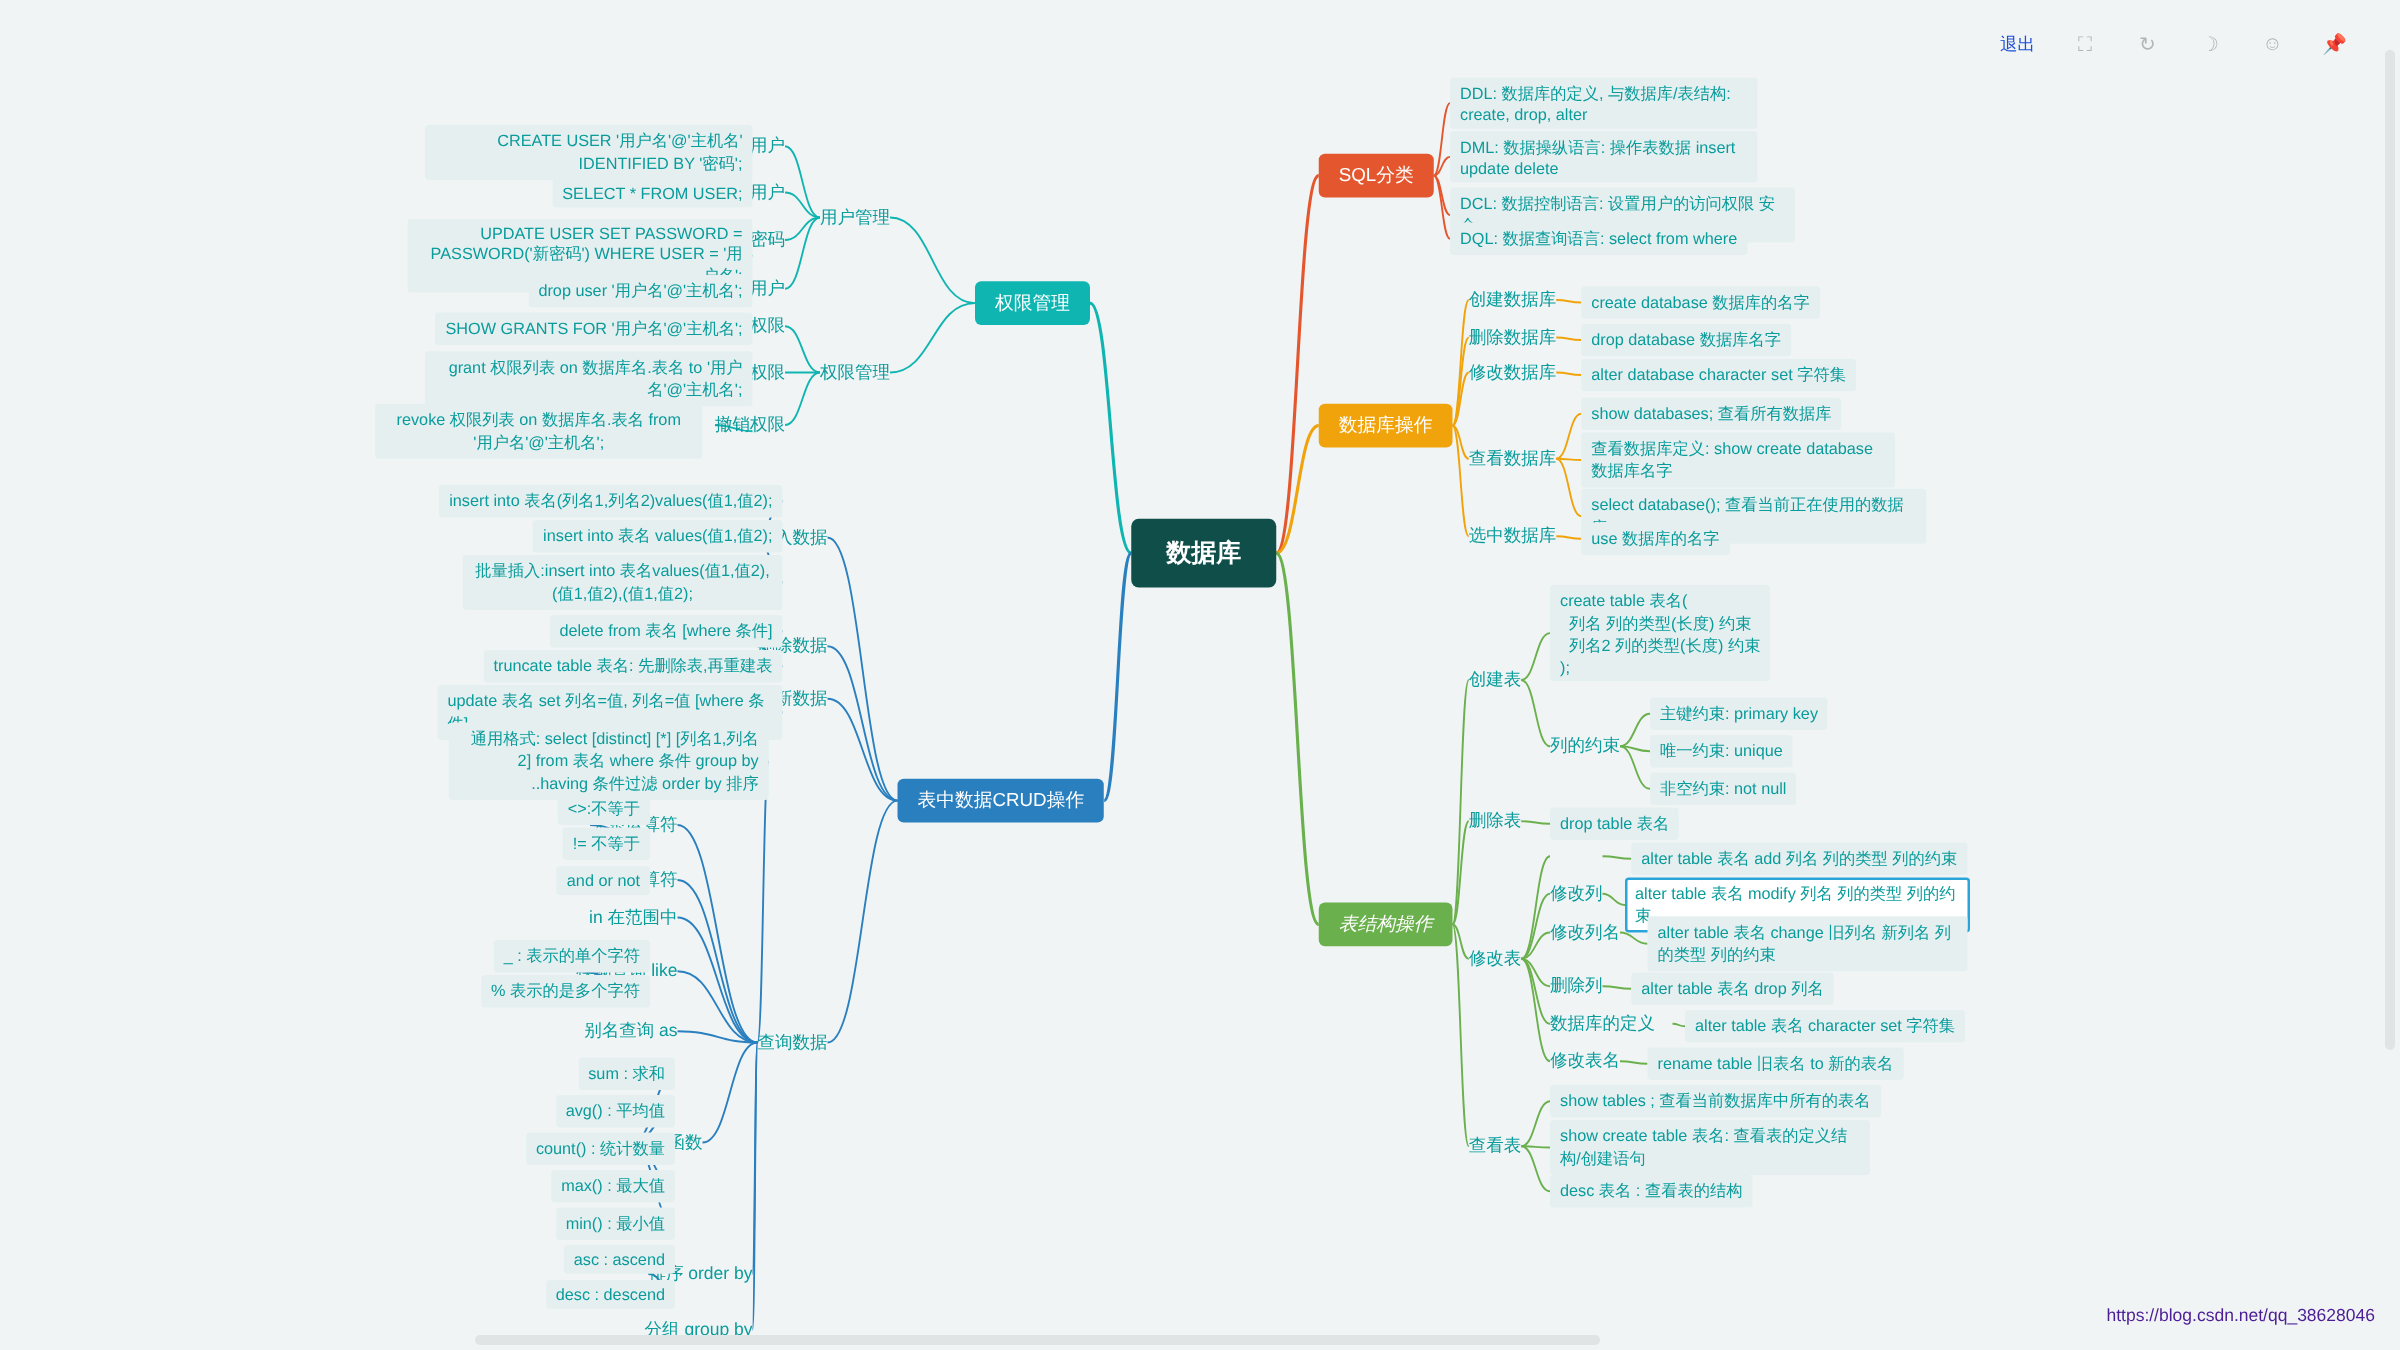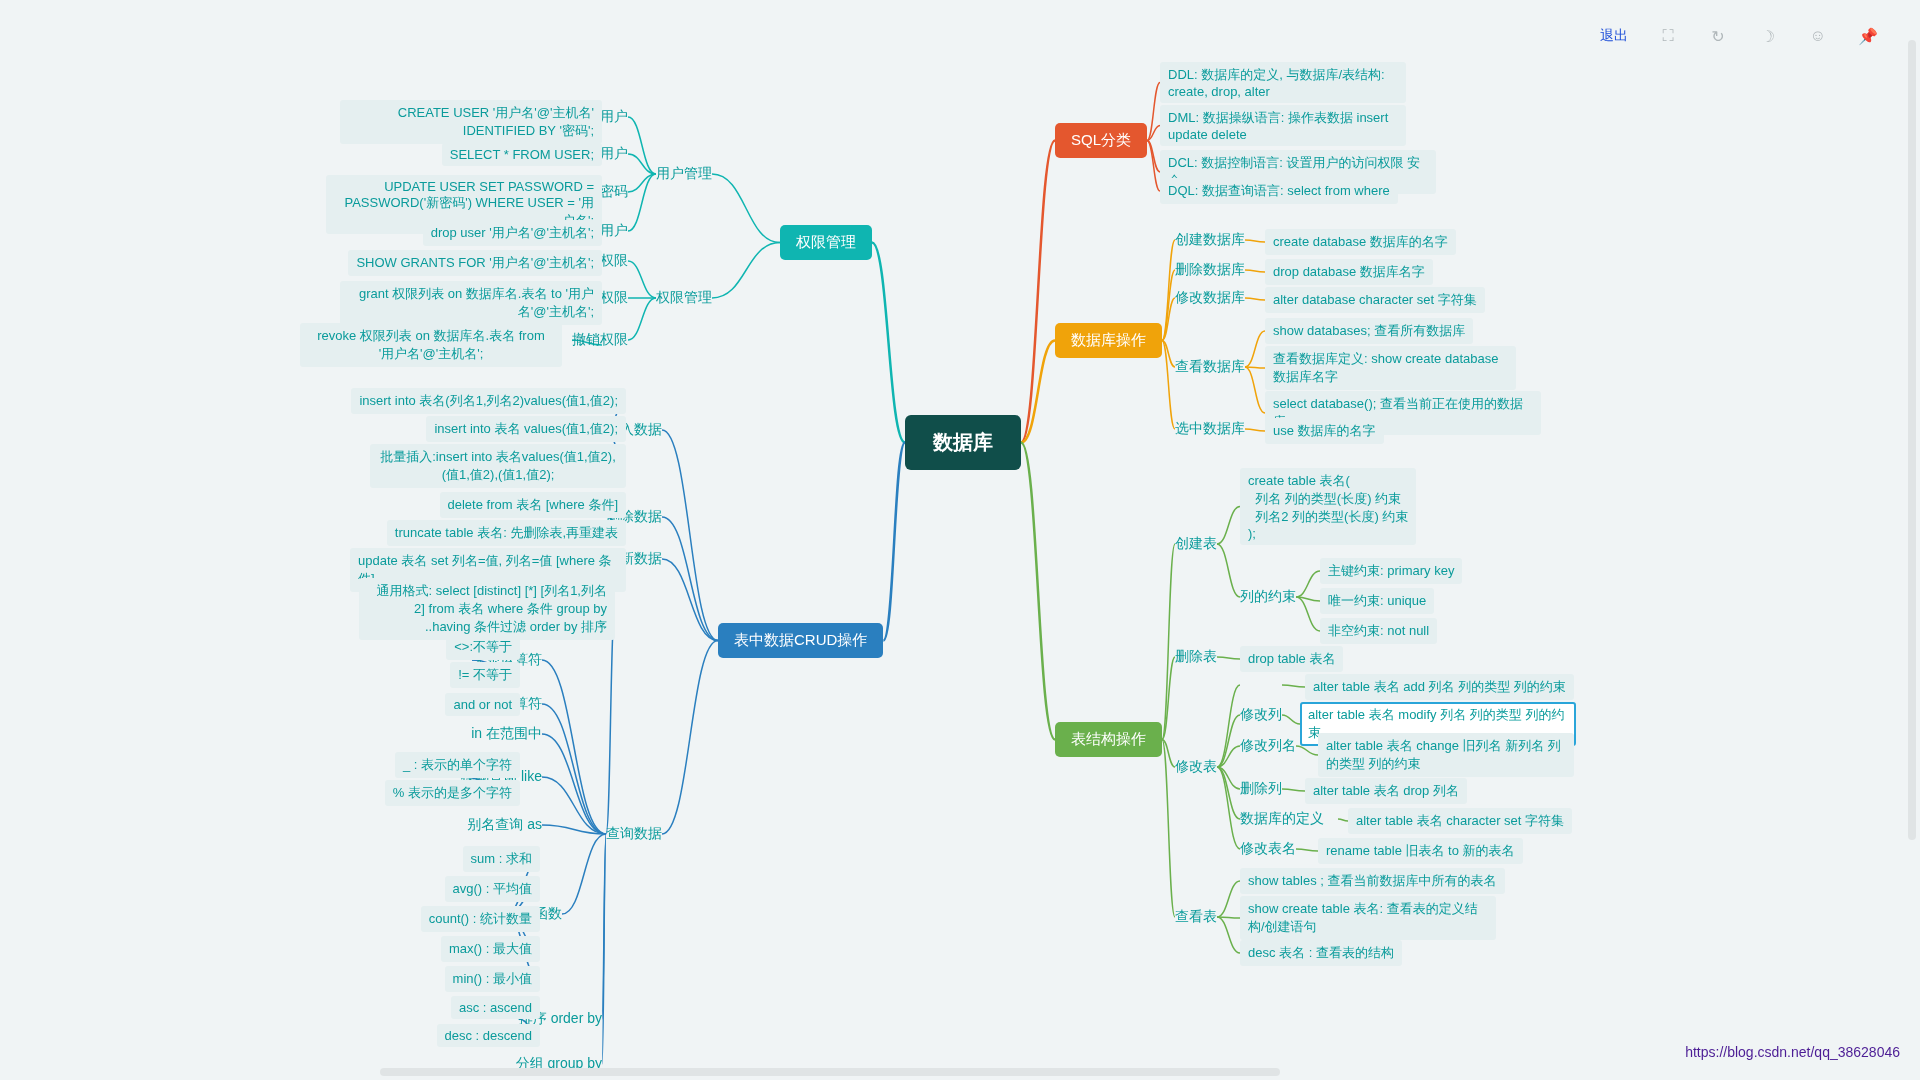--- a/index.html
+++ b/index.html
@@ -127,21 +127,21 @@
     <path d="M518.75,1019 C529.375,1019 529.375,1035.5 540,1035.5" stroke="#2a7fbf" stroke-width="1.5" fill="none"></path>
   </svg>
 
 <div id="root" class="node root" style="left:905px;top:415px">数据库</div>
 
 <div id="m-perm" class="node major" style="left: 780px; top: 225px; background: rgb(15, 181, 177);">权限管理</div>
 <div id="m-crud" class="node major" style="left: 718px; top: 623px; background: rgb(42, 127, 191);">表中数据CRUD操作</div>
 
 <div id="m-sql" class="node major" style="left: 1055px; top: 123px; background: rgb(228, 87, 46); text-align: right;">SQL分类</div>
 <div id="m-dbop" class="node major" style="left: 1055px; top: 323px; background: rgb(240, 163, 10);">数据库操作</div>
-<div id="m-tbop" class="node major" style="left: 1055px; top: 722px; background: rgb(106, 176, 76);">表结构操作</div>
+<div id="m-tbop" class="node major" style="left: 1055px; top: 722px; background: rgb(106, 176, 76); font-style: italic;">表结构操作</div>
 
 <div id="sql-ddl" class="node leaf" style="left:1160px;top:62px;max-width:230px">DDL: 数据库的定义, 与数据库/表结构: create, drop, alter</div>
 <div id="sql-dml" class="node leaf" style="left:1160px;top:105px;max-width:230px">DML: 数据操纵语言: 操作表数据 insert update delete</div>
 <div id="sql-dcl" class="node leaf" style="left:1160px;top:150px">DCL: 数据控制语言: 设置用户的访问权限  安全</div>
 <div id="sql-dql" class="node leaf" style="left:1160px;top:178px">DQL: 数据查询语言: select  from where</div>
 
 <div id="db-create-l" class="node mid" style="left:1175px;top:231px">创建数据库</div>
 <div id="db-create-c" class="node leaf" style="left:1265px;top:229px">create database 数据库的名字</div>
 <div id="db-drop-l" class="node mid" style="left:1175px;top:261px">删除数据库</div>
 <div id="db-drop-c" class="node leaf" style="left:1265px;top:259px">drop database 数据库名字</div>

